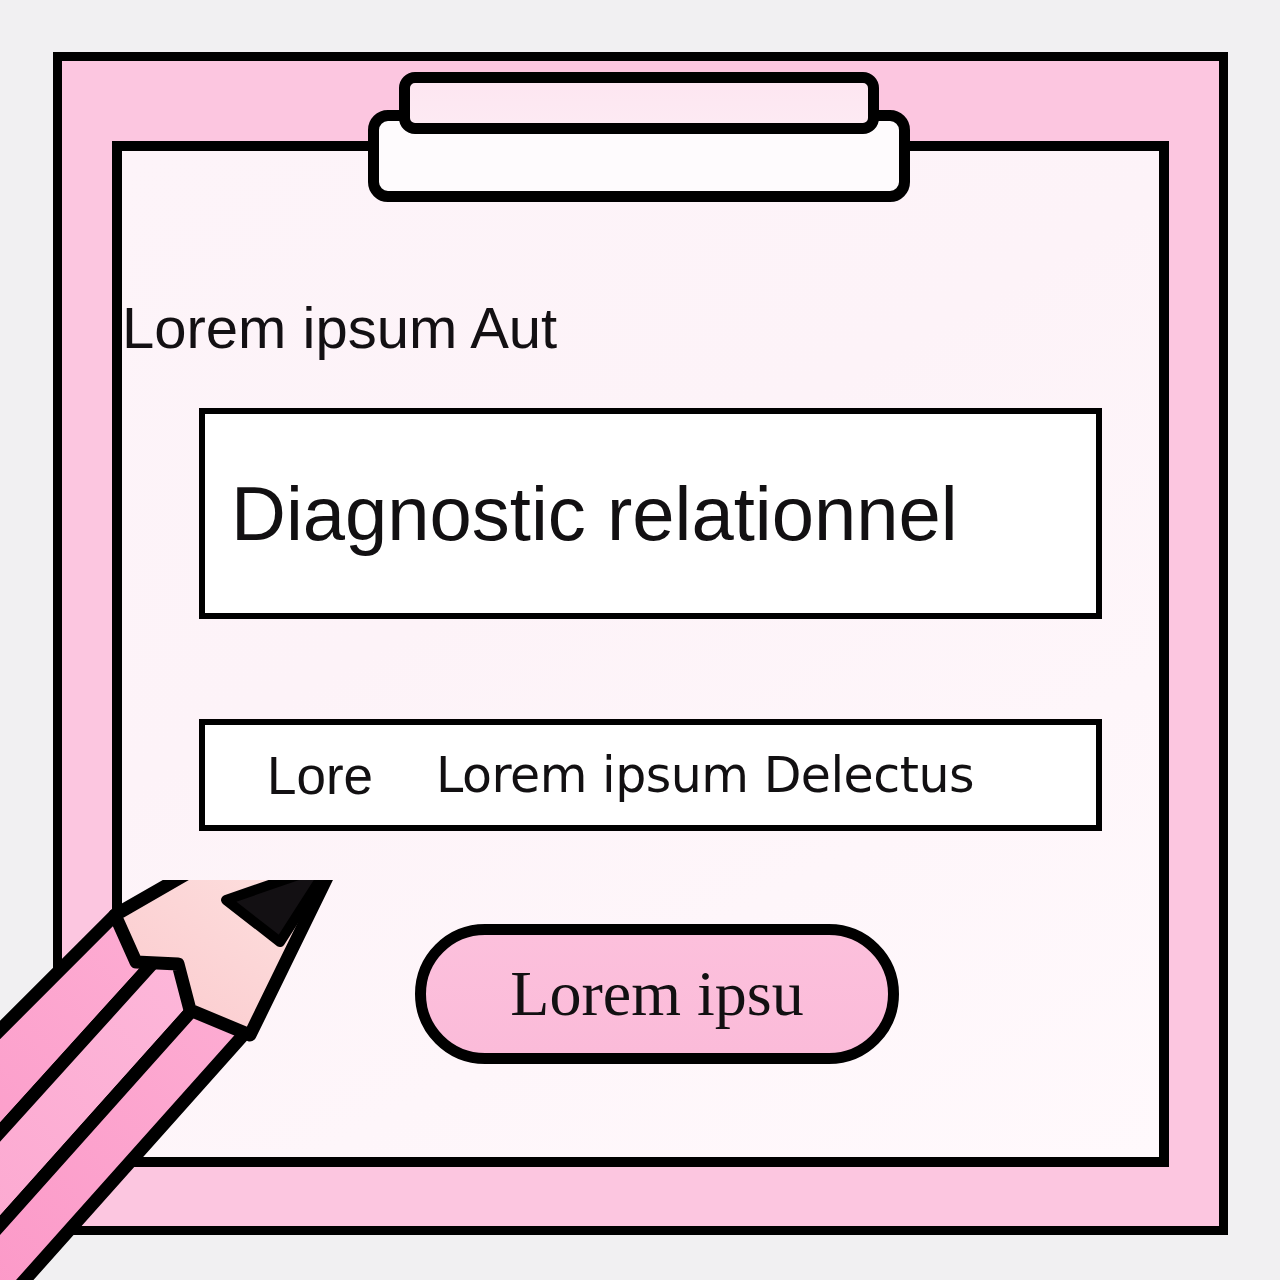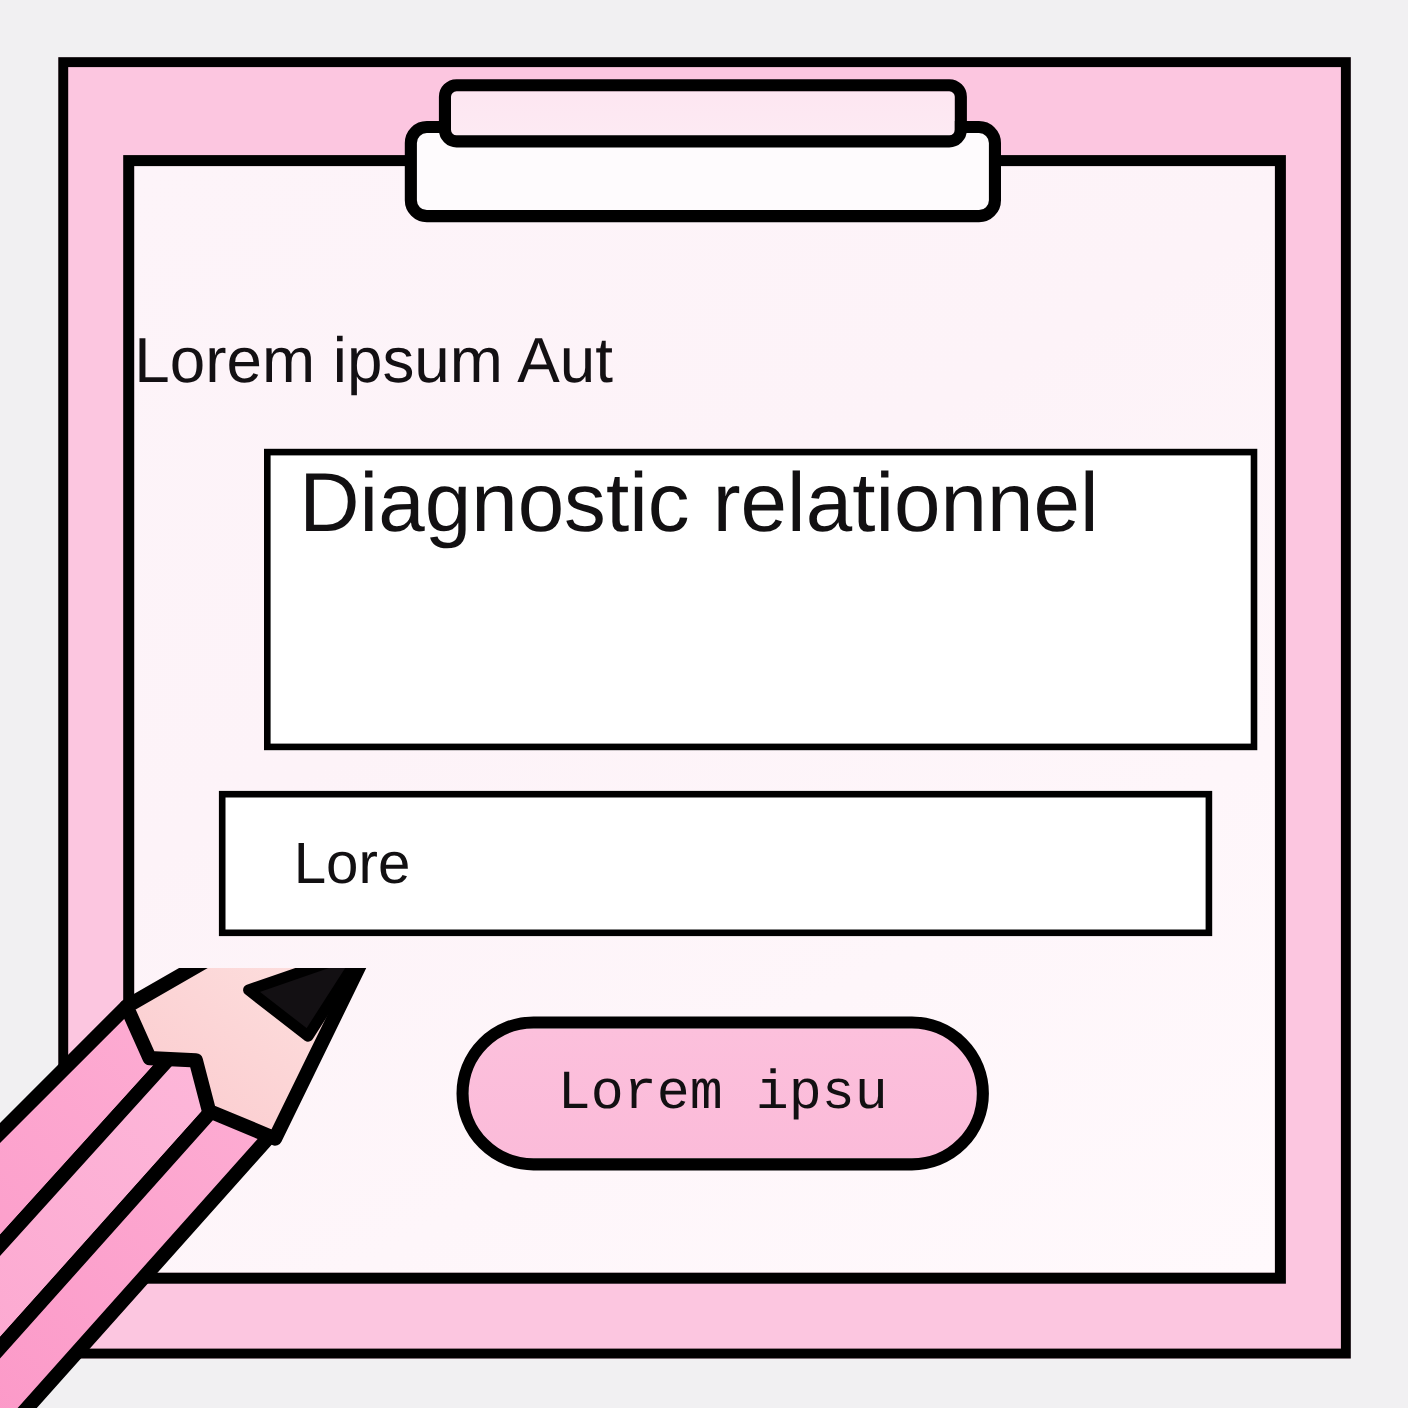--- a/index.html
+++ b/index.html
@@ -91,41 +91,41 @@
     font-family: "Liberation Sans", sans-serif;
     letter-spacing: 0px;
     white-space: nowrap;
   }
 
   .field-large {
     position: absolute;
     left: 77px;
     top: 257px;
     width: 903px;
-    height: 274px;
+    height: 211px;
     background: #ffffff;
     border: 6px solid #000000;
     box-sizing: border-box;
     display: flex;
-    margin-left: 41px;
+    align-items: center;
   }
   .field-large-value {
     font-size: 76px;
     color: #121012;
     padding-left: 26px;
     white-space: nowrap;
     font-family: "Liberation Sans", sans-serif;
   }
 
   .field-small {
     position: absolute;
     left: 77px;
     top: 568px;
     width: 903px;
-    height: 132px;
+    height: 112px;
     background: #ffffff;
     border: 6px solid #000000;
     box-sizing: border-box;
     display: flex;
     align-items: center;
   }
   .field-small-label {
     font-size: 53px;
     color: #121012;
     padding-left: 62px;
@@ -150,24 +150,24 @@
     background: linear-gradient(180deg, #fcc0dc 0%, #fbbbd9 100%);
     border: 11px solid #000000;
     border-radius: 72px;
     box-sizing: border-box;
     display: flex;
     align-items: center;
     justify-content: center;
     cursor: pointer;
   }
   .submit-button-label {
-    font-size: 50px;
-    color: #121012;
-    white-space: nowrap;
-    font-family: Liberation Mono, monospace;
+    font-size: 64px;
+    color: #121012;
+    white-space: nowrap;
+    font-family: Liberation Serif, serif;
     text-align: right;
   }
 
   
   .pencil {
     position: absolute;
     left: -60px;
     top: 880px;
     width: 420px;
     height: 430px;
@@ -186,20 +186,21 @@
     <div class="form-area">
 
       <div class="form-title">Lorem ipsum Aut</div>
 
       <div class="field-large">
         <span class="field-large-value">Diagnostic relationnel</span>
       </div>
 
       <div class="field-small">
         <span class="field-small-label">Lore</span>
+        <span class="field-small-value">Lorem ipsum Delectus</span>
       </div>
 
       <div class="submit-button">
         <span class="submit-button-label">Lorem ipsu</span>
       </div>
 
     </div>
   </div>
 
   <div class="clip-lower"></div>

